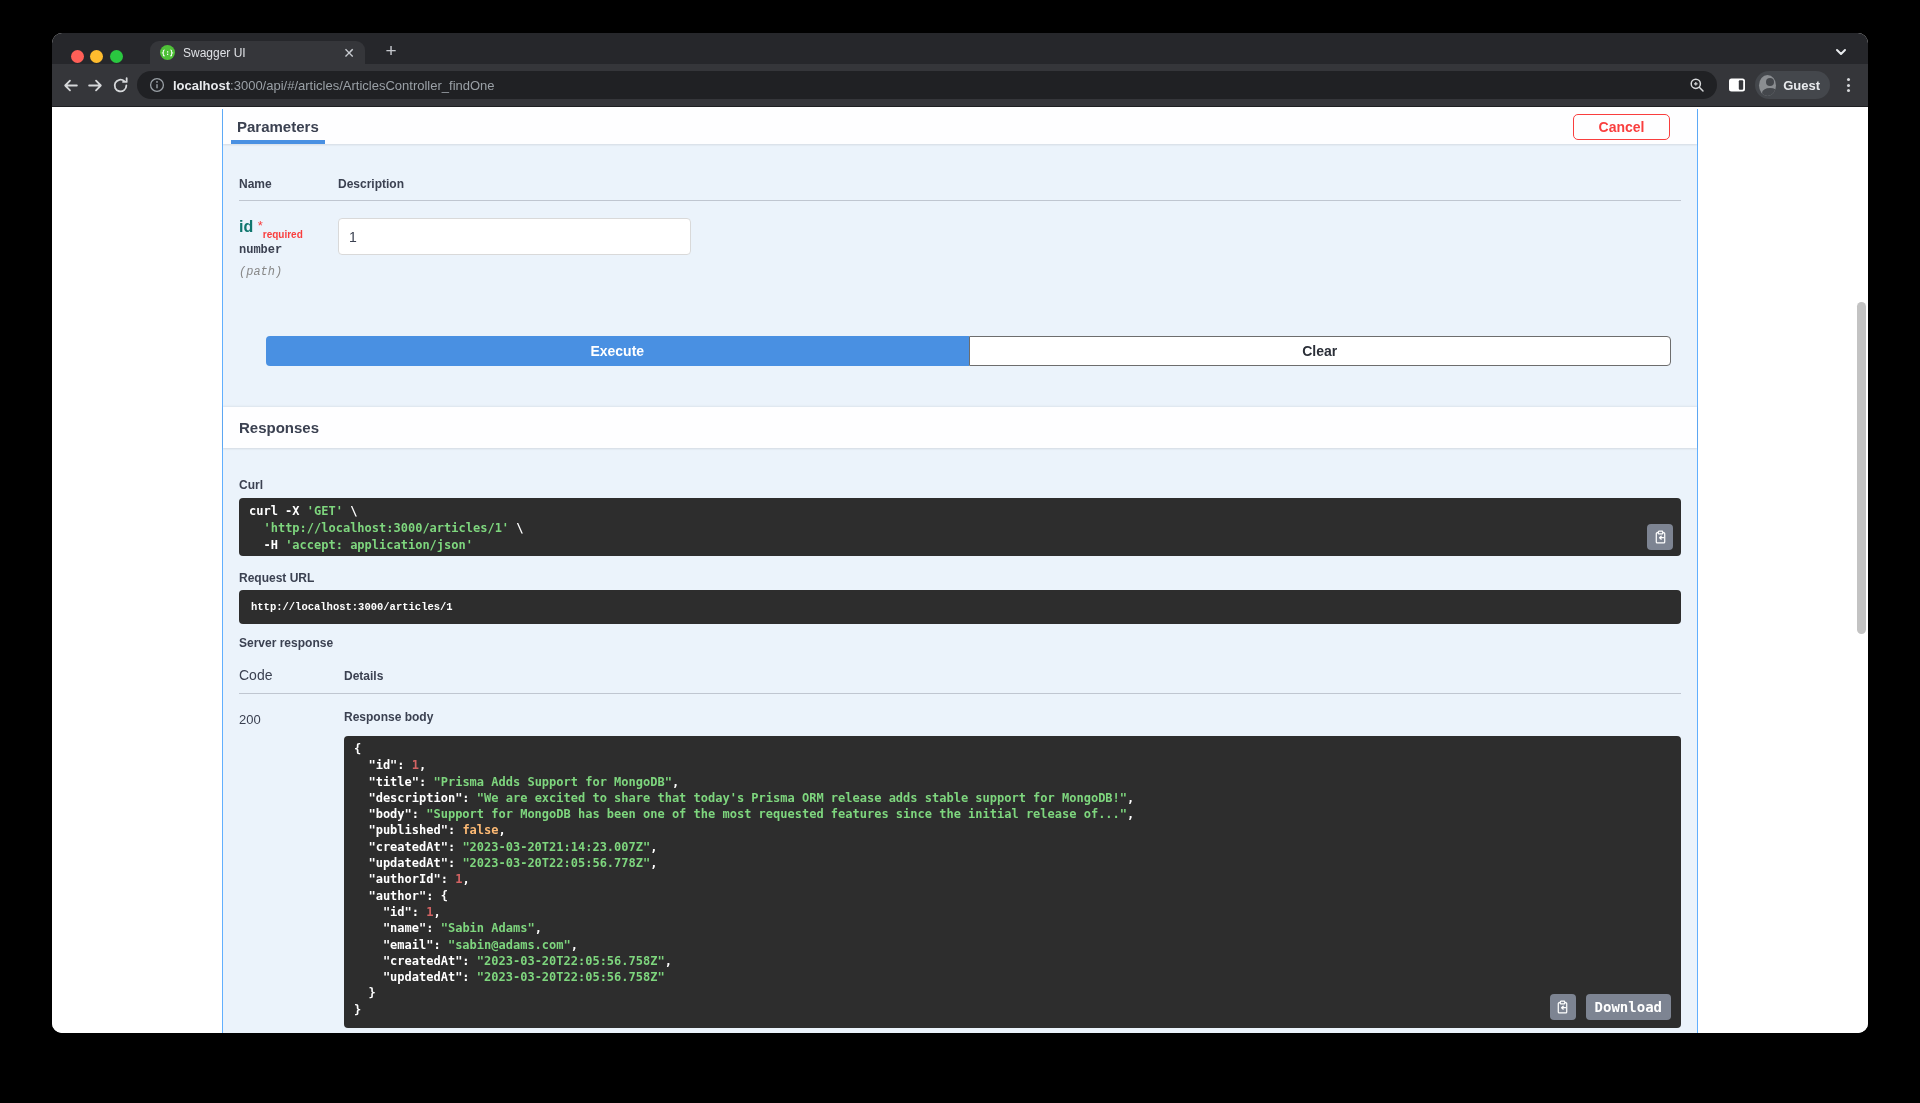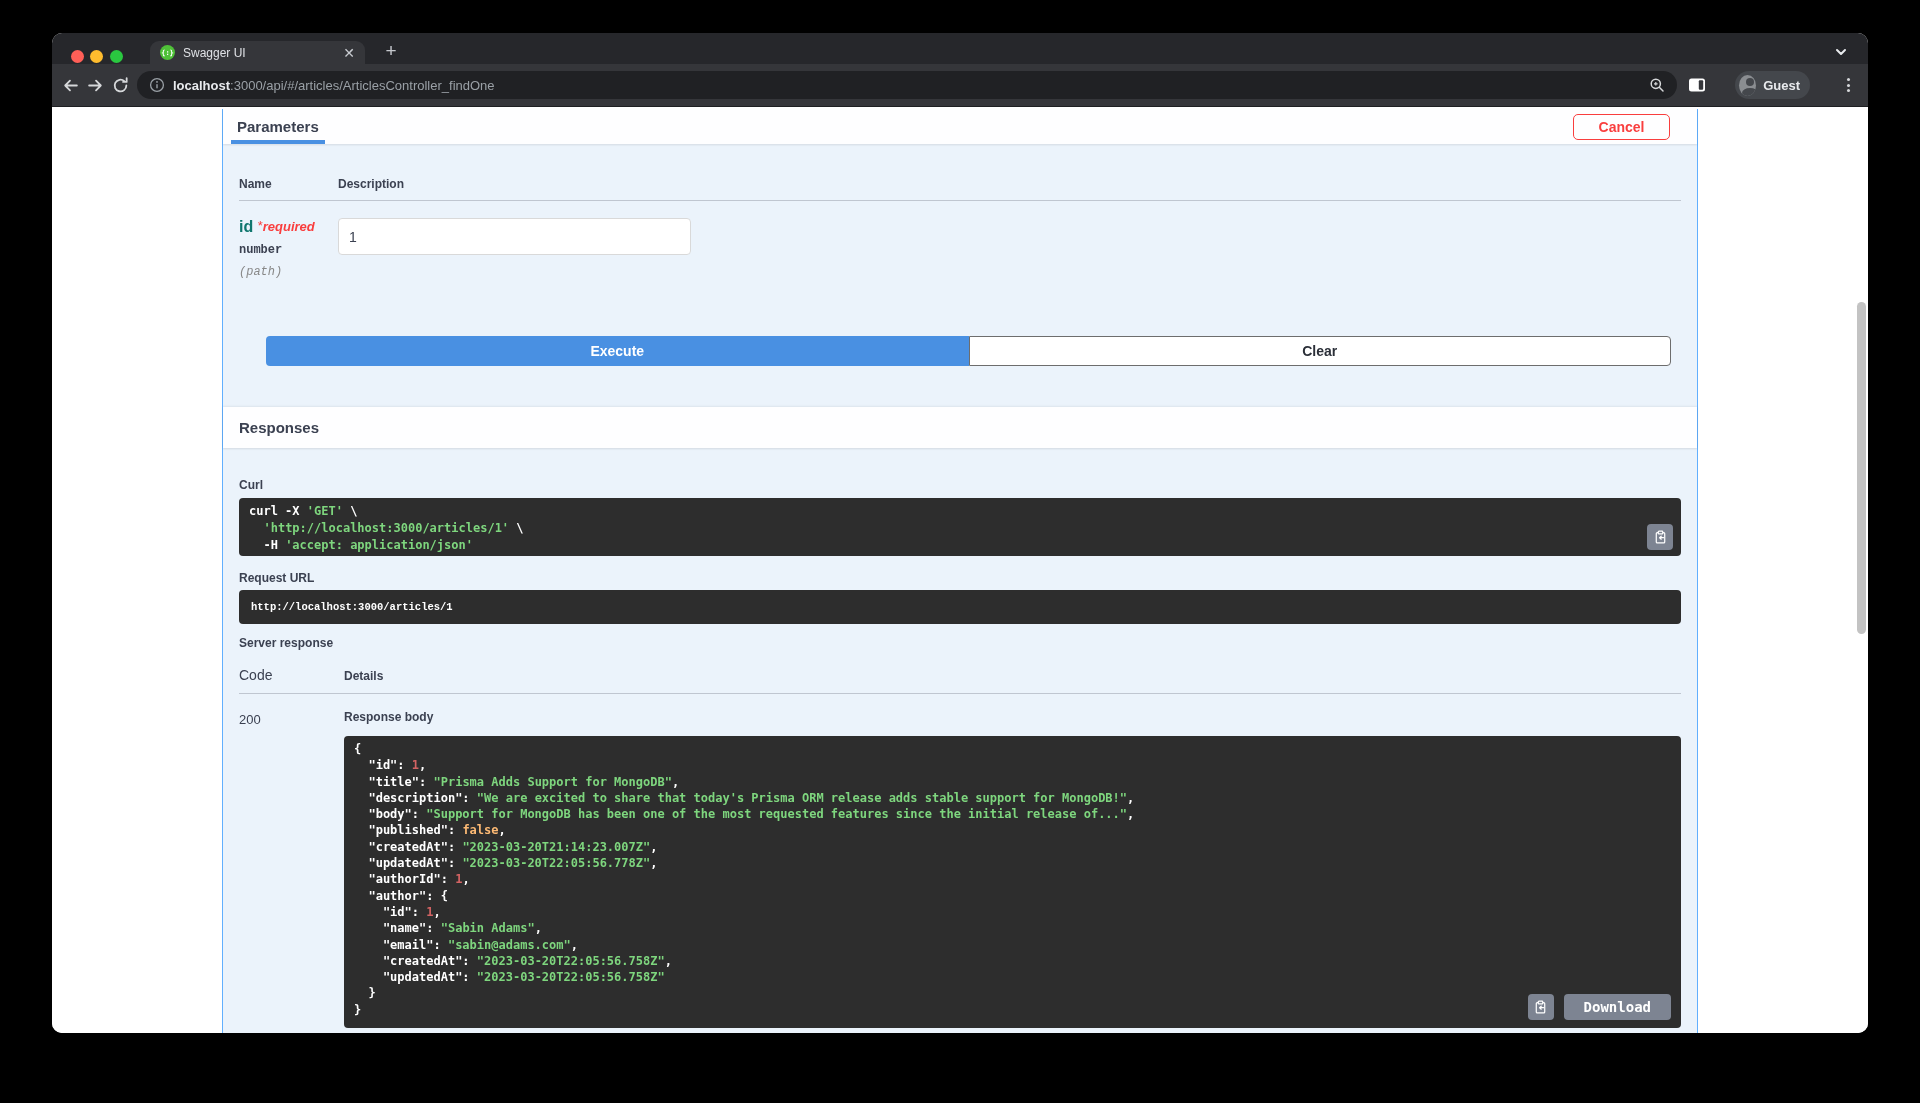--- a/index.html
+++ b/index.html
@@ -27,21 +27,21 @@
   
   .toolbar { height:43px; background:#35363a; display:flex; align-items:center; padding:0 10px 0 6px;
              border-bottom:1px solid #1e1f22; }
   .nav-btn { width:24px; height:28px; display:flex; align-items:center; justify-content:center; margin-right:1px; flex:0 0 auto; }
   .urlbar { flex:1; height:28px; margin:0 8px 0 4px; background:#202124; border-radius:14px;
             display:flex; align-items:center; padding:0 12px; position:relative; }
   .url-info { width:16px; height:16px; margin-right:8px; flex:0 0 auto; }
   .url-text { font-size:13px; color:#9aa0a6; white-space:nowrap; overflow:hidden; }
   .url-text .host { color:#e8eaed; font-weight:700; }
   .url-zoom { position:absolute; right:12px; top:6px; width:16px; height:16px; }
-  .tool-right { display:flex; align-items:center; flex:0 0 auto;gap:20px; }
+  .tool-right { display:flex; align-items:center; flex:0 0 auto; }
   .panel-btn { width:24px; height:24px; display:flex; align-items:center; justify-content:center; margin-right:6px; }
   .guest { width:75px; height:28px; background:#44474c; border-radius:14px; display:flex; align-items:center; padding:0 10px 0 4px; margin-right:8px; }
   .guest-av { width:21px; height:21px; border-radius:50%; background:#8a8d91; position:relative; overflow:hidden; }
   .guest-av:before { content:""; position:absolute; left:6.5px; top:3.5px; width:8px; height:8px; border-radius:50%; background:#44474c; }
   .guest-av:after  { content:""; position:absolute; left:2.5px; top:13px; width:16px; height:10px; border-radius:50%; background:#44474c; }
   .guest-label { color:#e8eaed; font-size:13px; font-weight:700; margin-left:7px; }
   .menu-dots { width:20px; height:24px; display:flex; flex-direction:column; align-items:center; justify-content:center; gap:2.5px; }
   .menu-dots i { width:3px; height:3px; border-radius:50%; background:#d6d8da; }
 
   
@@ -56,21 +56,21 @@
   .btn-cancel { margin-left:auto; width:97px; height:26px; background:transparent; border:1.5px solid #f93e3e;
                 border-radius:5px; color:#f93e3e; font-weight:700; font-size:14px; font-family:inherit; }
 
   .params { padding:33px 16px 0; }
   .pcols { display:flex; font-size:12px; font-weight:700; height:14px; }
   .pcol-name { width:99px; flex:0 0 auto; }
   .psep { margin-top:9px; border-bottom:1px solid rgba(59,65,81,.25); }
   .prow { display:flex; padding-top:17px; min-height:62px; }
   .pname { font-size:16px; font-weight:700; color:#0f766e; }
   .preq-star { color:#f93e3e; font-size:13px; vertical-align:top; }
-  .preq { color:#f93e3e; font-size:13px; font-weight:700; vertical-align:top; position:relative; top:1px;font-style:italic; }
+  .preq { color:#f93e3e; font-size:10px; font-weight:700; vertical-align:top; position:relative; top:11px; }
   .ptype { font:700 12px "Liberation Mono", monospace; margin-top:7px; color:#3b4151; }
   .pin   { font:italic 12px "Liberation Mono", monospace; margin-top:8px; color:#878787; }
   .pinput { width:353px; height:37px; border:1px solid #d9d9d9; border-radius:4px; padding:0 10px;
             font-size:14px; color:#3b4151; font-family:inherit; background:#fff; }
 
   .exec-row { margin:57px 26px 0 27px; height:30px; display:flex;padding-left:16px; }
   .btn-execute { width:50%; background:#4990e2; border:none; border-radius:4px 0 0 4px; color:#fff;
                  font-weight:700; font-size:14px; font-family:inherit; }
   .btn-clear { flex:1; background:#fff; border:1px solid #6d6d6d; border-radius:0 4px 4px 0; color:#2b2f38;
                font-weight:700; font-size:14px; font-family:inherit; }
@@ -103,21 +103,21 @@
   .resp-detail { flex:1; }
   .respbody-lbl { margin-bottom:12px; }
   .json-block { height:292px; padding:5px 10px; overflow:hidden; font:700 12px/16.3px "DejaVu Sans Mono", monospace; }
 
   .mini-btn { position:absolute; width:26px; height:26px; background:#7d8492; border:none; border-radius:4px;
               display:flex; align-items:center; justify-content:center; }
   .curl-copy { right:8px; bottom:6px; }
   .json-actions { position:absolute; right:10px; bottom:8px; display:flex; gap:10px; align-items:center; }
   .json-actions .mini-btn { position:static; }
   .btn-download { height:26px; background:#7d8492; border:none; border-radius:4px; color:#fff;
-                  font-weight:700; font-size:14px; padding:0 20px; font-family:inherit; }
+                  font-weight:700; font-size:14px; padding:0 9px; font-family:inherit; }
 
   .scroll-thumb { position:absolute; right:2px; top:195px; width:9px; height:332px; background:#c3c3c3; border-radius:4.5px; }
 
   svg { display:block; }
 </style>
 </head>
 <body>
 
 <div class="window">
 

